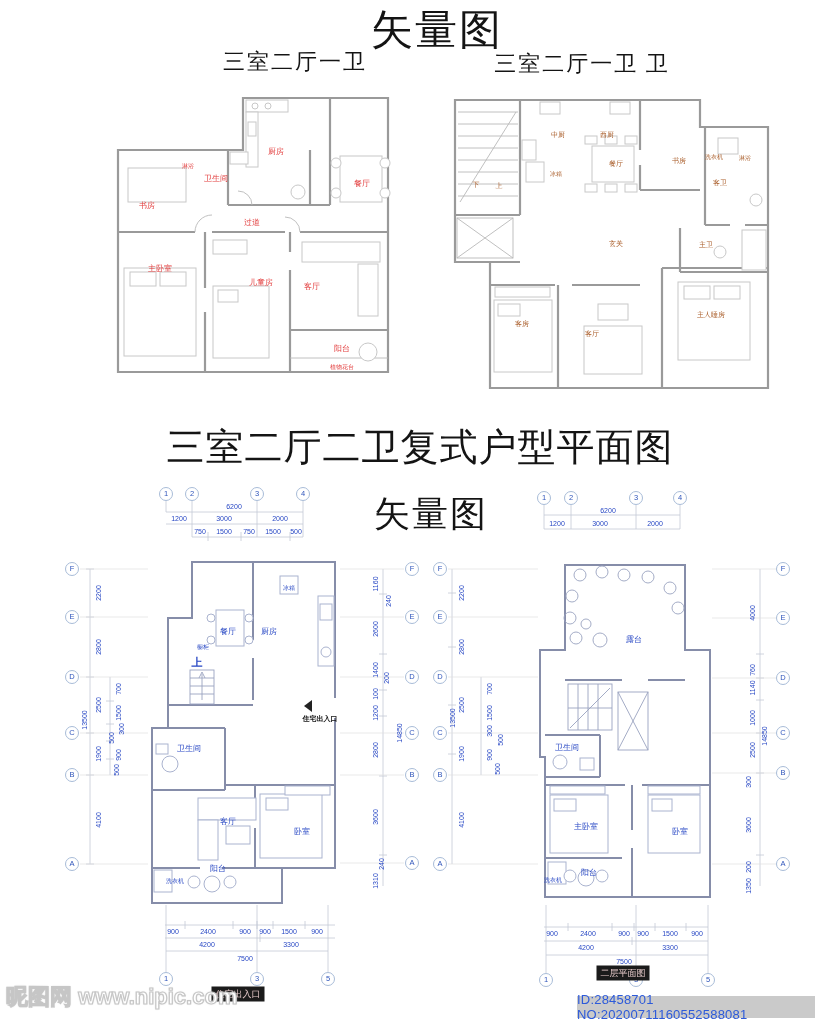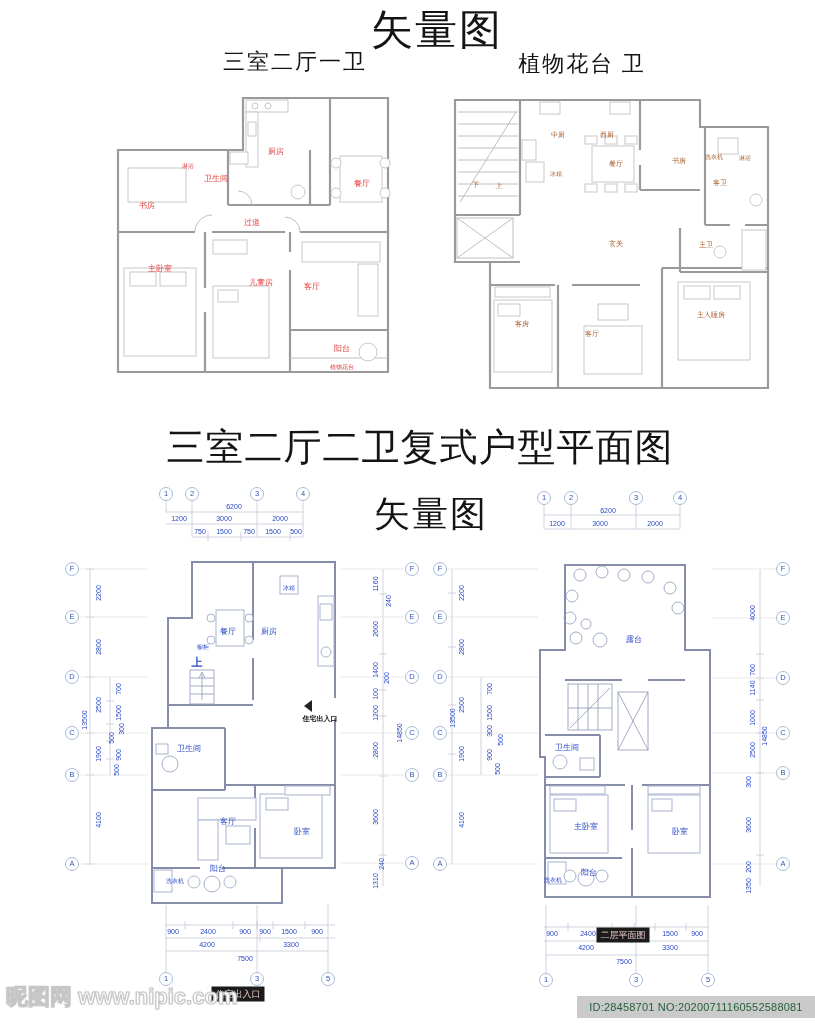--- a/index.html
+++ b/index.html
@@ -17,21 +17,21 @@
   .gc{font-size:7.5px;color:#2f55bb}
   .blk{font-size:7px;color:#111;font-weight:bold}
   .flup{font-size:11px;color:#2747c4;font-weight:bold}
   .cap{position:absolute;transform:translate(-50%,-50%);font-size:9px;background:#1b1b1b;color:#e6caca;
        padding:1px 4px;white-space:nowrap}
   #underlay{position:absolute;left:0;top:0}
   #wm-left{position:absolute;left:6px;top:982px;font-size:22px;font-weight:bold;color:#fff;
            -webkit-text-stroke:1.2px #c6c6c6;text-shadow:0 0 2px #cfcfcf;white-space:nowrap}
   #idbar{position:absolute;left:577px;top:996px;width:238px;height:22px;background:#c6c6c6;opacity:.93;
          display:flex;align-items:center;justify-content:center}
-  #idbar span{font-size:11px;color:#14532d;letter-spacing:.2px}
+  #idbar span{font-size:13px;color:#1d4ed8;letter-spacing:.2px}
 </style>
 </head>
 <body>
 
 <svg id="underlay" width="815" height="1024" viewBox="0 0 815 1024">
 
   <g stroke="#9a9a9a" stroke-width="2.2" fill="none">
     <path d="M243,98 H388 V372 H118 V150 H243 Z"></path>
     <path d="M228,150 V205 M310,150 V205 M228,205 H310 M330,98 V205 M310,205 H330
              M118,232 H195 M212,232 H285 M300,232 H388 M205,232 V288 M205,312 V372
@@ -237,21 +237,21 @@
       <circle cx="783" cy="618" r="6.5"></circle>
       <circle cx="783" cy="678" r="6.5"></circle>
       <circle cx="783" cy="733" r="6.5"></circle>
       <circle cx="783" cy="773" r="6.5"></circle>
       <circle cx="783" cy="864" r="6.5"></circle>
   </g>
 </svg>
 
 <span class="s ttl t42" style="left:437px;top:30px">矢量图</span>
 <span class="s ttl t22" style="left:295px;top:62px">三室二厅一卫</span>
-<span class="s ttl t22" style="left:582px;top:64px">植物花台 卫</span>
+<span class="s ttl t22" style="left:582px;top:64px">三室二厅一卫 卫</span>
 <span class="s ttl t38" style="left:420px;top:447px">三室二厅二卫复式户型平面图</span>
 <span class="s ttl t36" style="left:431px;top:514px">矢量图</span>
 
 <span class="s rl" style="left:147px;top:206px">书房</span>
 <span class="s rl t6" style="left:188px;top:166px">淋浴</span>
 <span class="s rl" style="left:216px;top:179px">卫生间</span>
 <span class="s rl" style="left:276px;top:152px">厨房</span>
 <span class="s rl" style="left:362px;top:184px">餐厅</span>
 <span class="s rl" style="left:252px;top:223px">过道</span>
 <span class="s rl" style="left:160px;top:269px">主卧室</span>
@@ -413,21 +413,21 @@
 <span class="s gc" style="left:440px;top:775px">B</span>
 <span class="s gc" style="left:440px;top:864px">A</span>
 <span class="s gc" style="left:783px;top:569px">F</span>
 <span class="s gc" style="left:783px;top:618px">E</span>
 <span class="s gc" style="left:783px;top:678px">D</span>
 <span class="s gc" style="left:783px;top:733px">C</span>
 <span class="s gc" style="left:783px;top:773px">B</span>
 <span class="s gc" style="left:783px;top:864px">A</span>
 
 <span class="cap" style="left:238px;top:994px">住宅出入口</span>
-<span class="cap" style="left:623px;top:935px">二层平面图</span>
+<span class="cap" style="left:623px;top:973px">二层平面图</span>
 
 <div id="wm-left">
   <span>昵图网</span>
   <span>www.nipic.com</span>
 </div>
 <div id="idbar">
   <span>ID:28458701 NO:20200711160552588081</span>
 </div>
 
 </body></html>

